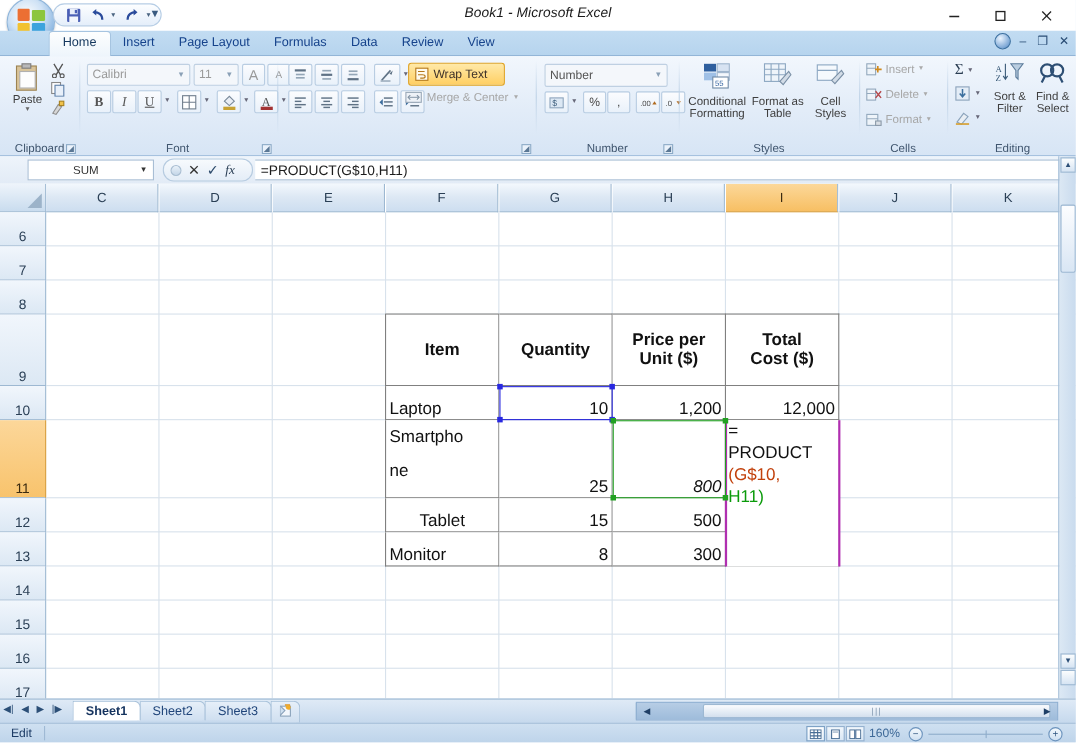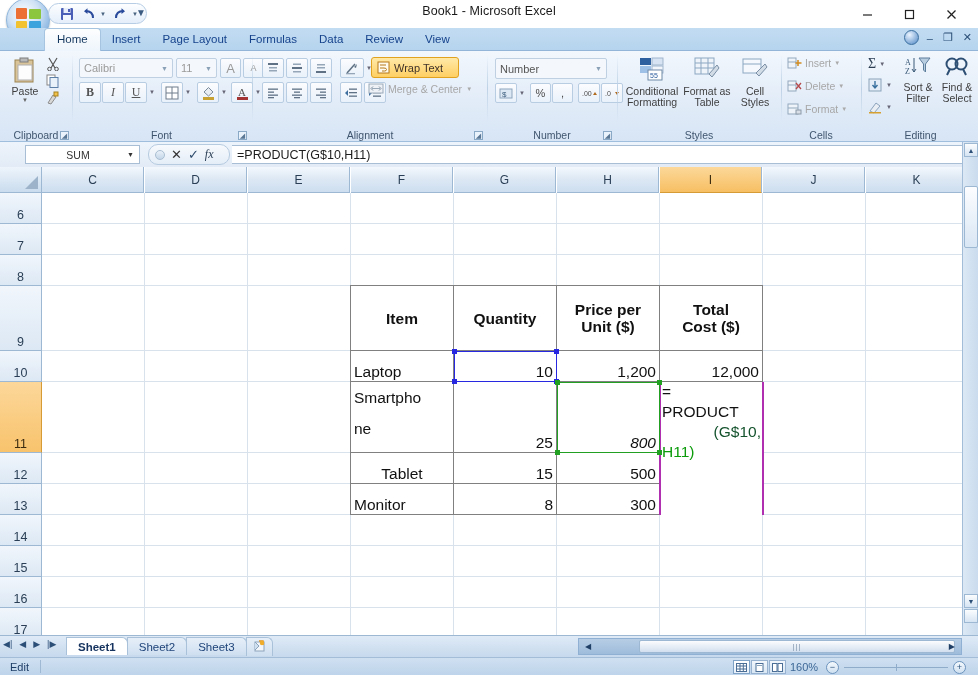--- a/index.html
+++ b/index.html
@@ -13,21 +13,21 @@
   #app {
     position: relative;
     width: 978px; height: 675px;
     background: linear-gradient(180deg,#e8f0f9 0%, #d6e4f4 100%);
   }
 
   
   .titlebar {
     position: absolute; left:0; top:0; width:978px; height:28px;
     background: #ffffff;
-    display:flex; align-items:center;
+    display:flex; align-items:center;font-style:italic;
   }
   .title-text {
     position:absolute; left:0; right:0; top:4px;
     text-align:center; font-size:12.5px; color:#1a1a1a;
     letter-spacing:0.1px;
   }
   .win-btns { position:absolute; right:6px; top:0; height:28px; display:flex; align-items:center; }
   .win-btn { width:42px; height:28px; display:flex; align-items:center; justify-content:center;
              font-size:14px; color:#222; }
   .win-btn svg { display:block; }
@@ -204,21 +204,21 @@
   .al-l { justify-content:flex-start; align-items:flex-end; }
   .hdrcell { font-weight:bold; align-items:center; justify-content:center; text-align:center; line-height:17px; }
 
   
   .editcell {
     position:absolute; background:#fff; z-index:40;
     font-size:15.5px; line-height:20px; color:#111;
     padding:0 2px; overflow:visible; white-space:normal; word-break:break-all;
   }
   .editcell .bar { position:absolute; left:-1px; top:0; bottom:0; width:2px; background:#b02fb0; }
-  .tok-blue { color:#14532d;text-align:right; }
+  .tok-blue { color:#c2410c; }
   .tok-green { color:#0b9b0b; }
 
   
   .refrect { position:absolute; z-index:45; pointer-events:none; }
   .refrect .hnd { position:absolute; width:5px; height:5px; }
 
   
   .tip {
     position:absolute; z-index:60;
     background:linear-gradient(180deg,#fdfeff,#dce9f7);
@@ -555,21 +555,20 @@
         <div style="position:absolute;left:114px;top:29px;display:flex;align-items:center;gap:4px;">
           <svg width="16" height="14" viewBox="0 0 16 14">
             <rect x="1" y="2" width="14" height="9" fill="#eef2f7" stroke="#9aa9b8"></rect>
             <path d="M4 6.5 H12" stroke="#9aa9b8"></path>
             <path d="M5 4.5 L3 6.5 L5 8.5 M11 4.5 L13 6.5 L11 8.5" stroke="#7e8fa0" fill="none"></path>
           </svg>
           <span class="btn-lbl disabled">Merge &amp; Center</span>
           <span style="font-size:6px;color:#aaa;">▼</span>
         </div>
       </div>
-      <div class="grp-label">Alignment</div>
       <div class="dlg">◢</div>
     </div>
     <div class="grp-sep" style="left:487px;"></div>
 
     <div class="grp" style="left:489px; width:126px;">
       <div class="grp-body">
         <div class="combo" style="position:absolute;left:6px;top:5px;width:112px;height:21px;">
           <span class="cv" style="color:#555;">Number</span>
           <span class="ca">▼</span>
         </div>

